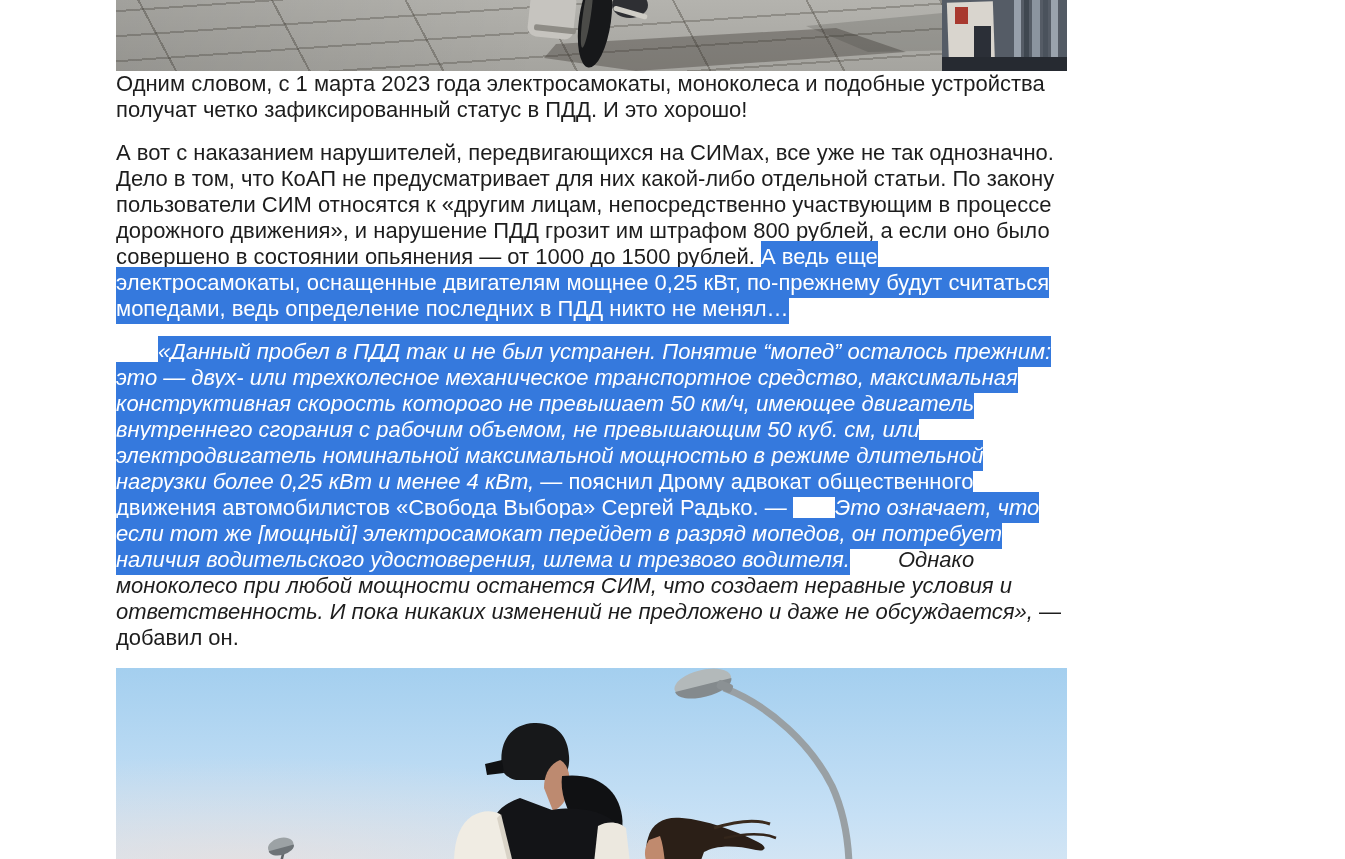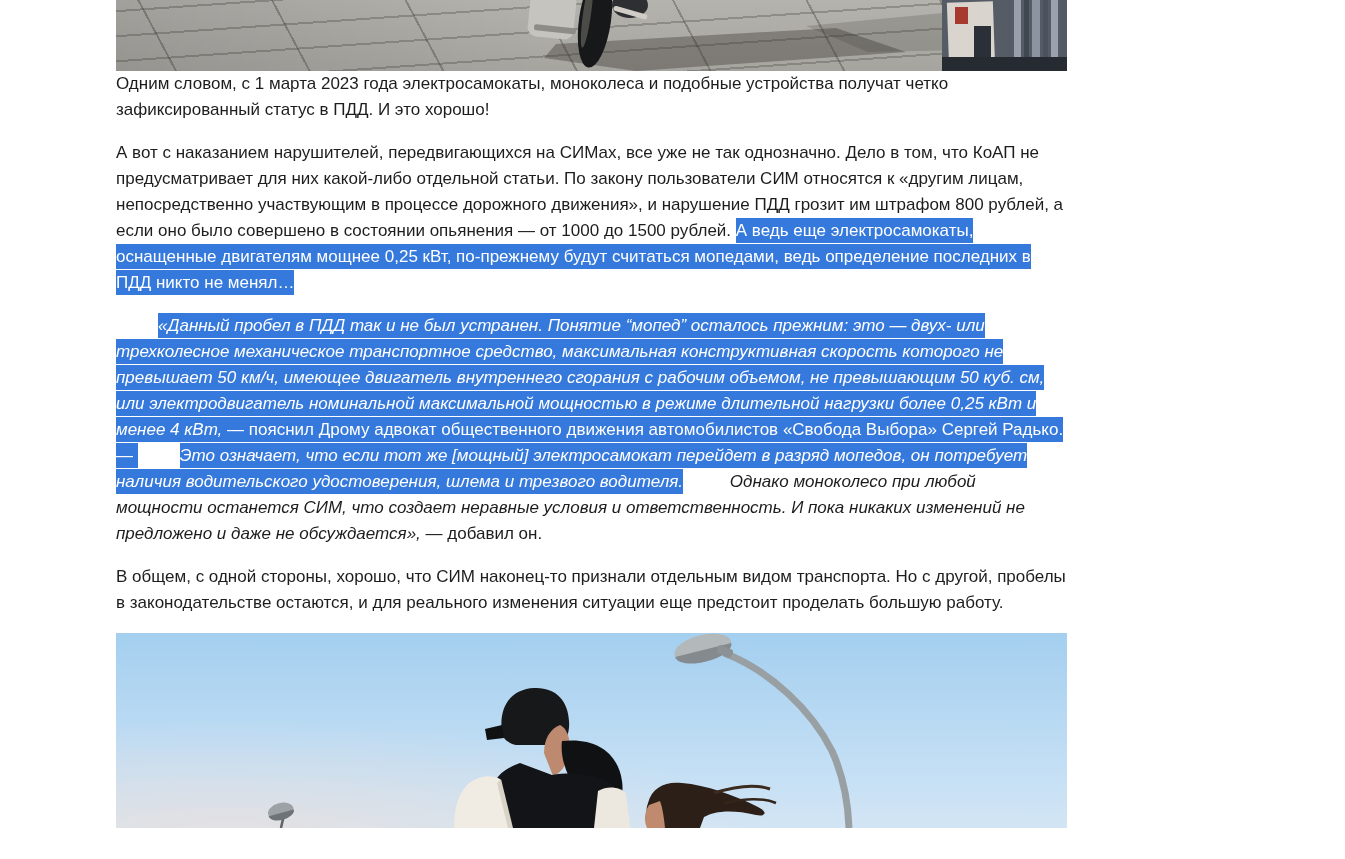--- a/index.html
+++ b/index.html
@@ -13,21 +13,21 @@
     height:71px;margin-bottom:26px;
     background:
       linear-gradient(100deg, rgba(0,0,0,0.10), rgba(0,0,0,0) 45%),
       repeating-linear-gradient(62deg, rgba(70,66,58,0) 0 52px, rgba(70,66,58,0.38) 52px 54px, rgba(70,66,58,0) 54px 118px),
       repeating-linear-gradient(-4deg, rgba(70,66,58,0.32) 0 2px, rgba(0,0,0,0) 2px 25px),
       linear-gradient(#b4b3ae,#a5a49f);
   }
   .photo-bottom{height:195px;margin-top:22px;background:#bcd9f2;}
   .photo svg{position:absolute;inset:0;display:block;}
   .article-body p{
-    margin:0 0 17px;font-size:17px;line-height:26px;color:#1d1d1d;
+    margin:0 0 17px;font-size:22px;line-height:26px;color:#1d1d1d;
   }
   .seg-italic{font-style:italic;margin-left:42px;}
   .seg-sel{background:#3579dd;color:#ffffff;padding:3px 0;}
 </style>
 </head>
 <body>
 
 <div class="page">
 
   <figure class="photo photo-top" aria-label="низ фото: электросамокат на тротуарной плитке">
@@ -64,21 +64,20 @@
         <rect x="858" y="26" width="17" height="42" fill="#2b2f37"></rect>
         <rect x="826" y="57" width="125" height="14" fill="#262a31"></rect>
       </g>
     </svg>
   </figure>
 
   <div class="article-body" id="paragraphs">
       <p><span>Одним словом, с 1 марта 2023 года электросамокаты, моноколеса и подобные устройства получат четко зафиксированный статус в ПДД. И это хорошо!</span></p>
       <p><span>А вот с наказанием нарушителей, передвигающихся на СИМах, все уже не так однозначно. Дело в том, что КоАП не предусматривает для них какой-либо отдельной статьи. По закону пользователи СИМ относятся к «другим лицам, непосредственно участвующим в процессе дорожного движения», и нарушение ПДД грозит им штрафом 800 рублей, а если оно было совершено в состоянии опьянения — от 1000 до 1500 рублей. </span><span class="seg-sel">А ведь еще электросамокаты, оснащенные двигателям мощнее 0,25 кВт, по-прежнему будут считаться мопедами, ведь определение последних в ПДД никто не менял…</span></p>
       <p><span class="seg-italic seg-sel">«Данный пробел в ПДД так и не был устранен. Понятие “мопед” осталось прежним: это — двух- или трехколесное механическое транспортное средство, максимальная конструктивная скорость которого не превышает 50 км/ч, имеющее двигатель внутреннего сгорания с рабочим объемом, не превышающим 50 куб. см, или электродвигатель номинальной максимальной мощностью в режиме длительной нагрузки более 0,25 кВт и менее 4 кВт,</span><span class="seg-sel"> — пояснил Дрому адвокат общественного движения автомобилистов «Свобода Выбора» Сергей Радько. — </span><span class="seg-italic seg-sel">Это означает, что если тот же [мощный] электросамокат перейдет в разряд мопедов, он потребует наличия водительского удостоверения, шлема и трезвого водителя.</span><span class="seg-italic"> Однако моноколесо при любой мощности останется СИМ, что создает неравные условия и ответственность. И пока никаких изменений не предложено и даже не обсуждается»,</span><span> — добавил он.</span></p>
-      <p><span>В общем, с одной стороны, хорошо, что СИМ наконец-то признали отдельным видом транспорта. Но с другой, пробелы в законодательстве остаются, и для реального изменения ситуации еще предстоит проделать большую работу.</span></p>
     </div>
 
   <figure class="photo photo-bottom" aria-label="мужчина и девушка на фоне неба и фонарей">
     <svg viewBox="0 0 951 195" preserveAspectRatio="none">
       <defs>
         <linearGradient id="sky" x1="0" y1="0" x2="0" y2="1">
           <stop offset="0" stop-color="#a4cfef"></stop>
           <stop offset="0.75" stop-color="#c6e0f5"></stop>
           <stop offset="1" stop-color="#d3e5f4"></stop>
         </linearGradient>

